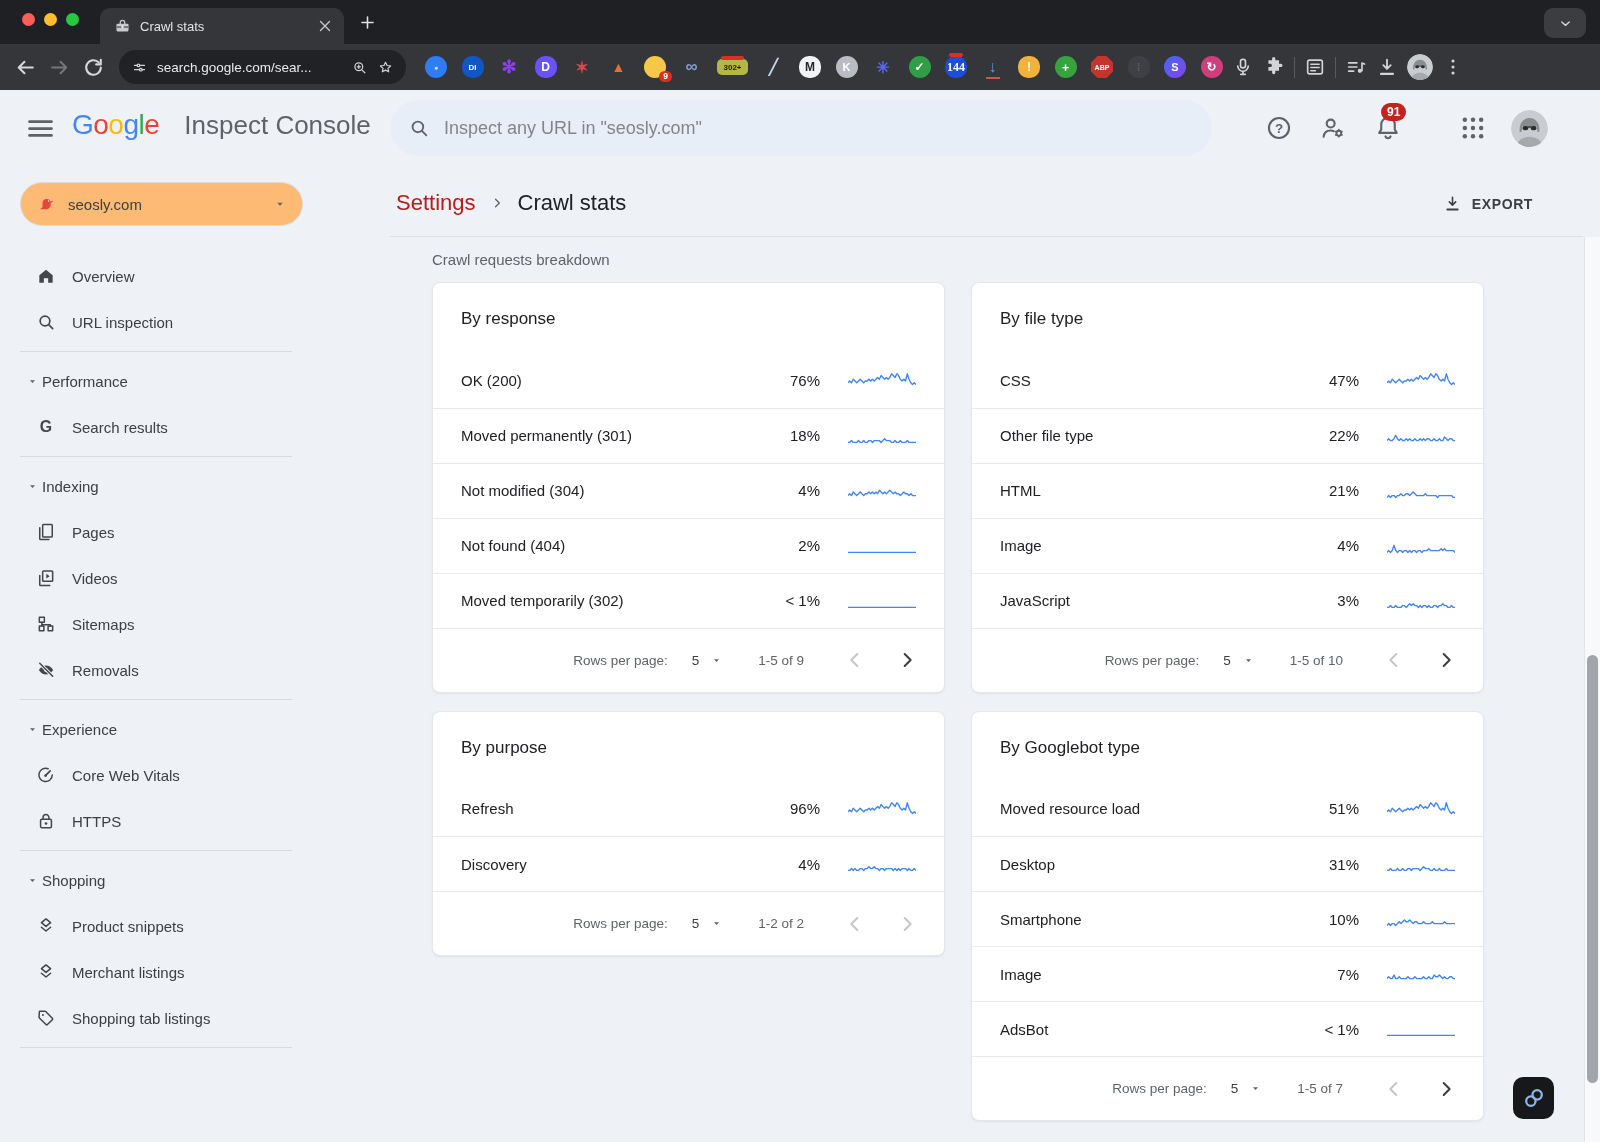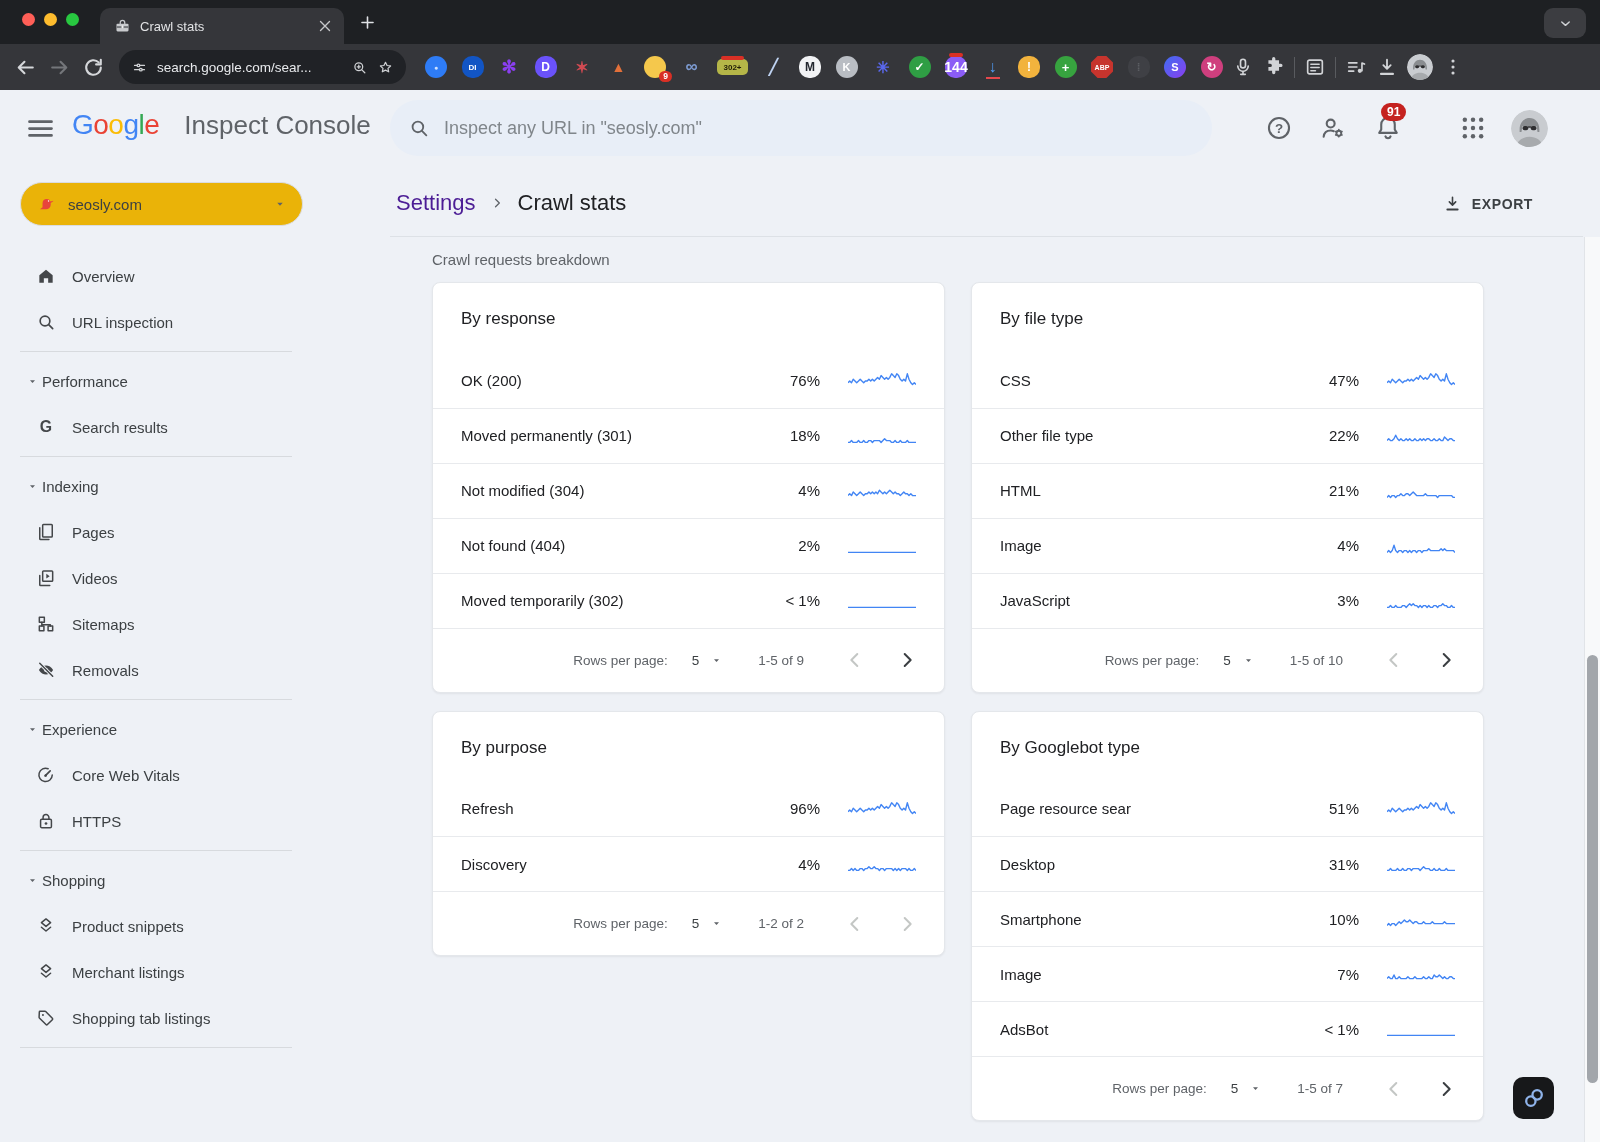--- a/index.html
+++ b/index.html
@@ -45,37 +45,37 @@
 .searchpill{position:absolute;left:390px;top:10px;width:822px;height:56px;border-radius:28px;background:#e8eef7;display:flex;align-items:center;padding:0 18px;gap:14px}
 .searchpill .s-ic{width:22px;height:22px;color:#5f6368;flex:none}
 .searchpill input{flex:1;border:none;outline:none;background:transparent;font-size:18px;color:#3c4043;font-family:"Liberation Sans",sans-serif}
 .searchpill input::placeholder{color:#80868b}
 .hico{position:absolute;top:24px;width:28px;height:28px;color:#5f6368}
 .bellwrap{position:absolute;top:24px;width:28px;height:28px;color:#5f6368}
 .bellbadge{position:absolute;left:7px;top:-11px;background:#c5221f;color:#fff;font-size:12px;font-weight:700;padding:2px 6px;border-radius:10px;line-height:1.2}
 .gsc-avatar{position:absolute;left:1511px;top:20px;width:37px;height:37px;border-radius:50%;overflow:hidden}
 
 .sidebar{position:absolute;top:76px;left:0;width:390px;bottom:0;padding:16px 0 0 20px}
-.propchip{width:283px;height:44px;background:#eab308;border:1px solid #dadce0;border-radius:22px;display:flex;align-items:center;padding:0 16px;gap:12px}
+.propchip{width:283px;height:44px;background:#fdba74;border:1px solid #dadce0;border-radius:22px;display:flex;align-items:center;padding:0 16px;gap:12px}
 .propchip .bird{width:19px;height:19px;color:#e8453c;flex:none}
 .propchip .pname{flex:1;font-size:15px;color:#3c4043;font-weight:500}
 .propchip .pcaret{width:12px;height:12px;color:#5f6368}
 .snav{margin-top:27px;width:290px}
 .sn-item{height:46px;display:flex;align-items:center;color:#3c4043;font-size:15px;cursor:pointer}
 .sn-item .ic{width:20px;height:20px;margin-left:16px;color:#44474a;flex:none}
 .sn-item .lb{margin-left:16px}
 .sn-section{height:46px;display:flex;align-items:center;color:#3c4043;font-size:15px;cursor:pointer}
 .sn-section .car{width:11px;height:11px;margin-left:7px;color:#5f6368;flex:none}
 .sn-section .lb{margin-left:4px}
 .sn-divider{border-top:1px solid #d7dade;margin:6px 0;width:272px}
 
 .main{position:absolute;left:390px;top:76px;right:17px;bottom:0}
 .crumbrow{position:relative;height:71px;padding:24px 0 0 6px;border-bottom:1px solid #dde1e6}
 .crumb{display:flex;align-items:center;gap:14px}
-.crumb .parent{font-size:22px;color:#4c1d95;cursor:pointer}
+.crumb .parent{font-size:22px;color:#b91c1c;cursor:pointer}
 .crumb .chv{width:14px;height:14px;color:#5f6368}
 .crumb .cur{font-size:22px;color:#202124}
 .exportbtn{position:absolute;right:50px;top:28px;display:flex;align-items:center;gap:10px;color:#3c4043;font-size:14px;font-weight:700;letter-spacing:.6px;cursor:pointer}
 .exportbtn .ic{width:19px;height:19px}
 .sectionlabel{margin:14px 0 0 42px;font-size:15px;color:#5f6368}
 .cards{margin:14px 0 0 42px;display:grid;grid-template-columns:513px 513px;column-gap:26px;row-gap:18px;align-items:start}
 .card{background:#fff;border:1px solid #e4e7eb;border-radius:8px;box-shadow:0 1px 2px rgba(60,64,67,.08);overflow:hidden}
 .card-title{font-size:17px;font-weight:400;color:#202124;padding:27px 28px 24px;line-height:1.1}
 .row{height:55px;display:flex;align-items:center;padding:0 28px;border-top:1px solid #e8eaed;cursor:pointer}
 .rows .row:first-child{border-top:none}
@@ -216,21 +216,21 @@
         </div>
         <div class="ext circle" style="background: rgb(185, 189, 195); color: rgb(255, 255, 255); font-size: 11px;">
           <span>K</span>
         </div>
         <div class="ext none" style="color: rgb(90, 104, 238); font-size: 16px;">
           <span>✳</span>
         </div>
         <div class="ext circle" style="background: rgb(47, 158, 68); color: rgb(255, 255, 255); font-size: 12px;">
           <span>✓</span>
         </div>
-        <div class="ext rounded" style="background: #8b5cf6; color: rgb(255, 255, 255); font-size: 14px;">
+        <div class="ext rounded" style="background: #1d4ed8; color: rgb(255, 255, 255); font-size: 12px; font-family: Liberation Serif, serif;">
           <span>144</span>
           <span class="strip"></span>
         </div>
         <div class="ext none ul" style="color: rgb(79, 156, 247); font-size: 16px;">
           <span>↓</span>
         </div>
         <div class="ext rounded" style="background: rgb(242, 179, 61); color: rgb(255, 255, 255); font-size: 12px;">
           <span>!</span>
         </div>
         <div class="ext circle" style="background: rgb(55, 163, 63); color: rgb(255, 255, 255); font-size: 13px;">
@@ -747,21 +747,21 @@
                 <svg viewBox="0 0 24 24" width="100%" height="100%" fill="none" stroke="currentColor" stroke-width="1.8" stroke-linecap="round" stroke-linejoin="round">
                   <path d="M9.5 5.5 16 12l-6.5 6.5" stroke-width="2.2"></path>
                 </svg>
               </span>
             </div>
           </section>
           <section class="card">
             <h2 class="card-title">By Googlebot type</h2>
             <div class="rows">
               <div class="row">
-                <span class="label">Page resource sear</span>
+                <span class="label">Moved resource load</span>
                 <span class="value">51%</span>
                 <span class="spark">
                   <svg width="68" height="26" viewBox="0 0 68 26">
                     <polyline points="0.0,15.8 1.7,14.0 3.5,15.8 5.2,12.2 7.0,14.0 8.7,15.8 10.5,14.0 12.2,12.2 13.9,14.0 15.7,15.8 17.4,14.0 19.2,14.0 20.9,12.2 22.7,14.0 24.4,12.2 26.2,14.0 27.9,12.2 29.6,10.4 31.4,12.2 33.1,8.6 34.9,10.4 36.6,12.2 38.4,10.4 40.1,12.2 41.8,10.4 43.6,6.8 45.3,8.6 47.1,10.4 48.8,6.8 50.6,8.6 52.3,12.2 54.1,14.0 55.8,12.2 57.5,14.0 59.3,6.8 61.0,12.2 62.8,15.8 64.5,17.6 66.3,15.8 68.0,17.6" fill="none" stroke="#4285f4" stroke-width="1.4" stroke-linejoin="round"></polyline>
                   </svg>
                 </span>
               </div>
               <div class="row">
                 <span class="label">Desktop</span>
                 <span class="value">31%</span>

